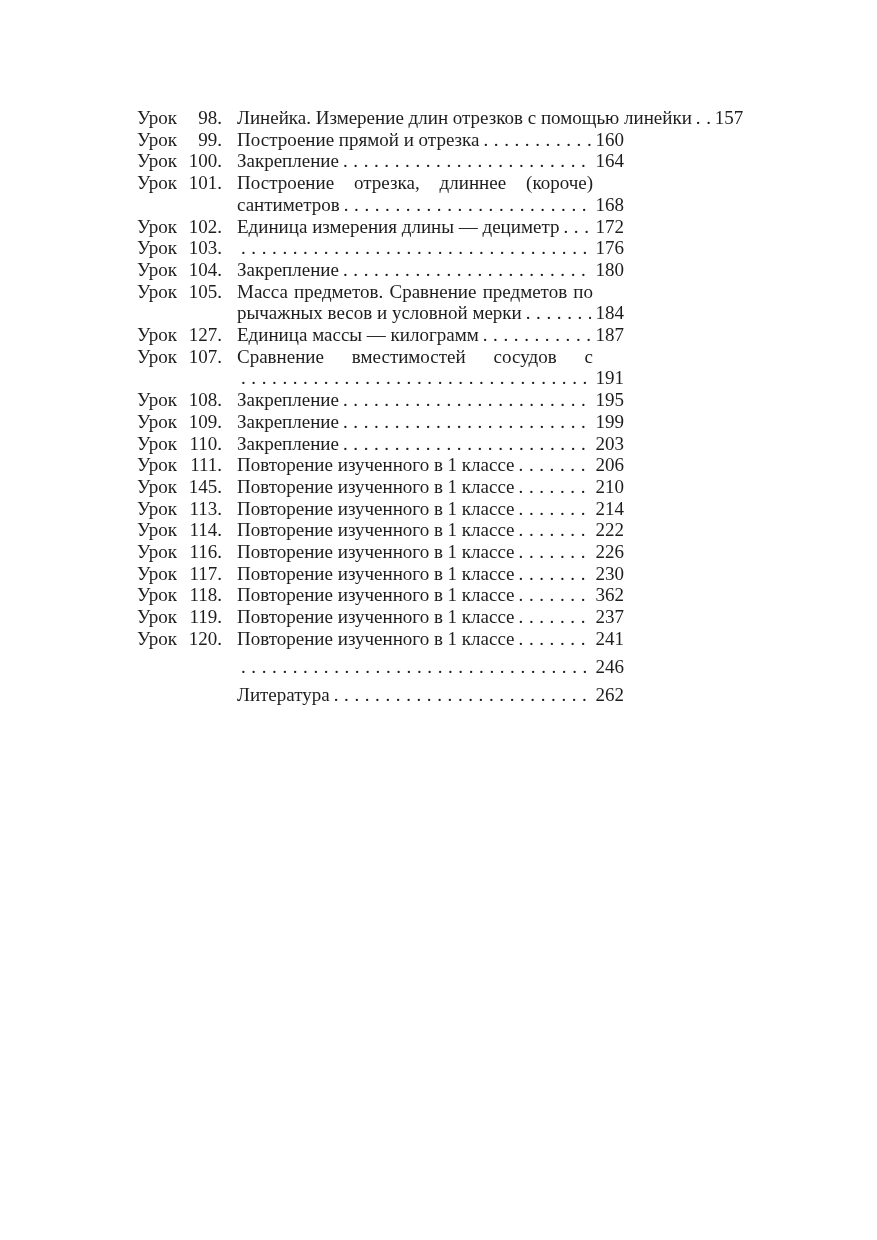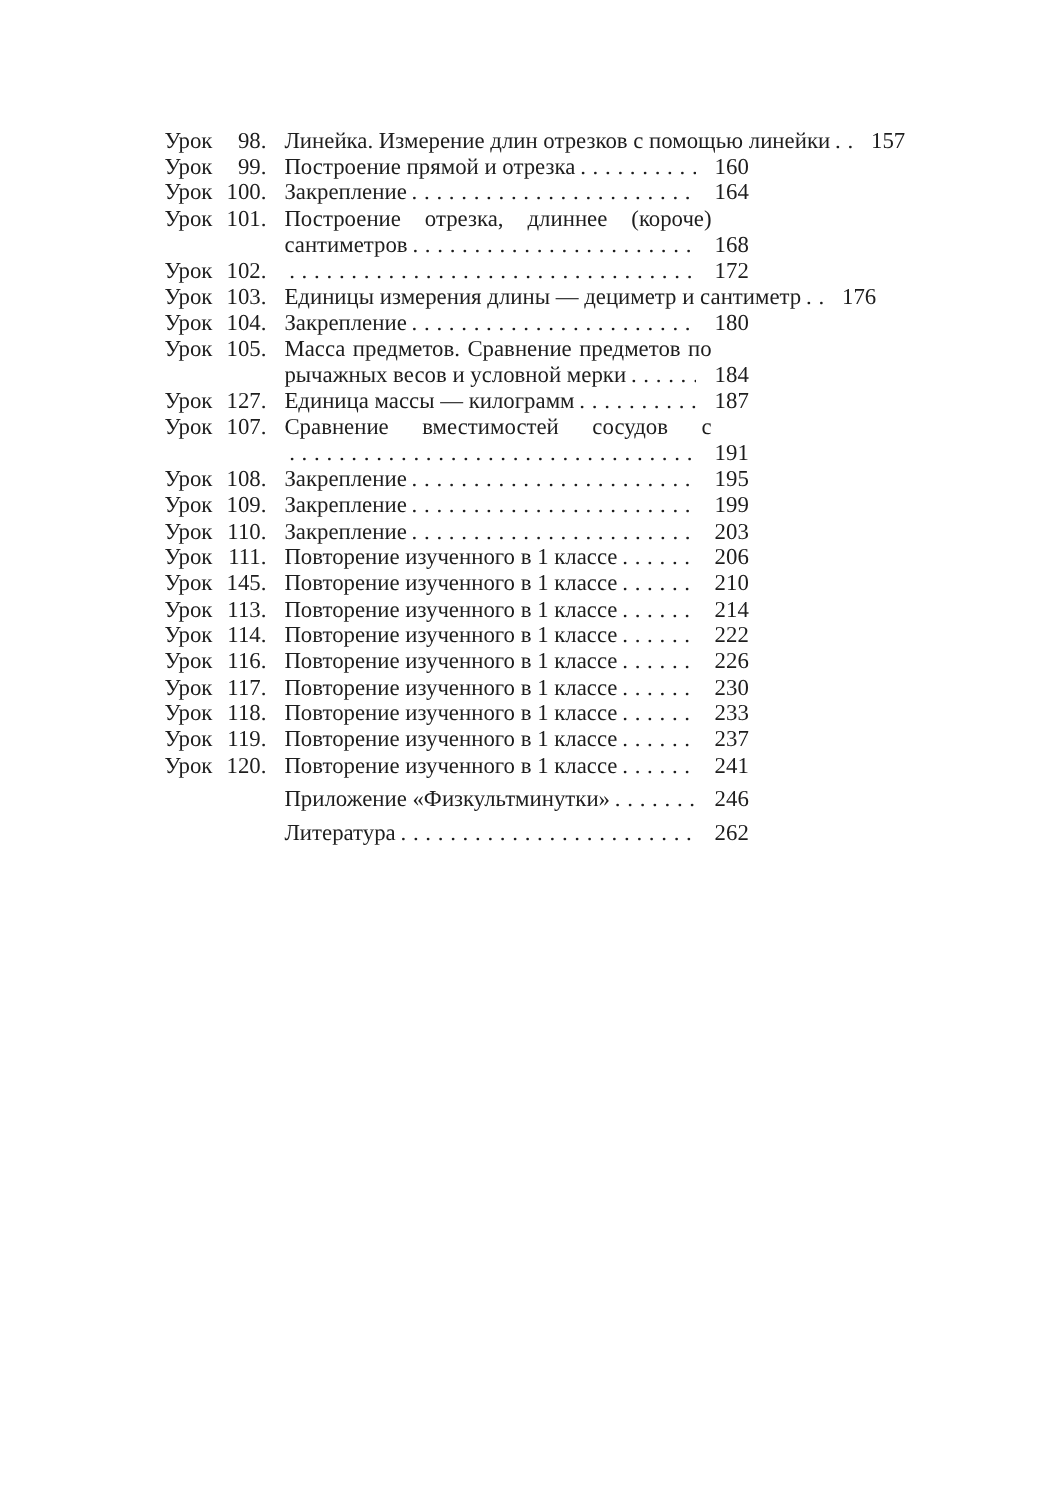--- a/index.html
+++ b/index.html
@@ -48,21 +48,21 @@
   .dot-leader {
     flex: 1 1 auto;
     overflow: hidden;
     white-space: nowrap;
     letter-spacing: 5.6px;
     padding-left: 4px;
     min-width: 14px;
   }
   .page-num {
     white-space: nowrap;
-    margin-left: 16px;
+    margin-left: 5px;
   }
   .entry-line.justified {
     text-align: justify;
     text-align-last: justify;
     padding-right: 31px;
     height: 21.7px;
     overflow: hidden;
   }
   .entry-line.justified::after {
     content: "";
@@ -127,33 +127,33 @@
         </div>
       </div>
     </div>
     <div class="toc-row">
       <div class="lesson-label">
         <span class="lesson-word">Урок</span>
         <span class="lesson-number">102.</span>
       </div>
       <div class="entry-content">
         <div class="entry-line with-page">
+          <span class="entry-title">Единица измерения длины — дециметр</span>
           <span class="dot-leader">........................................................................................................................</span>
           <span class="page-num">172</span>
         </div>
       </div>
     </div>
     <div class="toc-row">
       <div class="lesson-label">
         <span class="lesson-word">Урок</span>
         <span class="lesson-number">103.</span>
       </div>
       <div class="entry-content">
         <div class="entry-line with-page">
-          <span class="entry-title">Единицы измерения длины — дециметр и сантиметр</span>
           <span class="dot-leader">........................................................................................................................</span>
           <span class="page-num">176</span>
         </div>
       </div>
     </div>
     <div class="toc-row">
       <div class="lesson-label">
         <span class="lesson-word">Урок</span>
         <span class="lesson-number">104.</span>
       </div>
@@ -324,21 +324,21 @@
     </div>
     <div class="toc-row">
       <div class="lesson-label">
         <span class="lesson-word">Урок</span>
         <span class="lesson-number">118.</span>
       </div>
       <div class="entry-content">
         <div class="entry-line with-page">
           <span class="entry-title">Повторение изученного в 1 классе</span>
           <span class="dot-leader">........................................................................................................................</span>
-          <span class="page-num">233</span>
+          <span class="page-num">362</span>
         </div>
       </div>
     </div>
     <div class="toc-row">
       <div class="lesson-label">
         <span class="lesson-word">Урок</span>
         <span class="lesson-number">119.</span>
       </div>
       <div class="entry-content">
         <div class="entry-line with-page">
@@ -361,21 +361,20 @@
         </div>
       </div>
     </div>
     <div class="toc-row extra-space-1">
       <div class="lesson-label">
         <span class="lesson-word"></span>
         <span class="lesson-number"></span>
       </div>
       <div class="entry-content">
         <div class="entry-line with-page">
-          <span class="entry-title">Приложение «Физкультминутки»</span>
           <span class="dot-leader">........................................................................................................................</span>
           <span class="page-num">246</span>
         </div>
       </div>
     </div>
     <div class="toc-row extra-space-2">
       <div class="lesson-label">
         <span class="lesson-word"></span>
         <span class="lesson-number"></span>
       </div>

